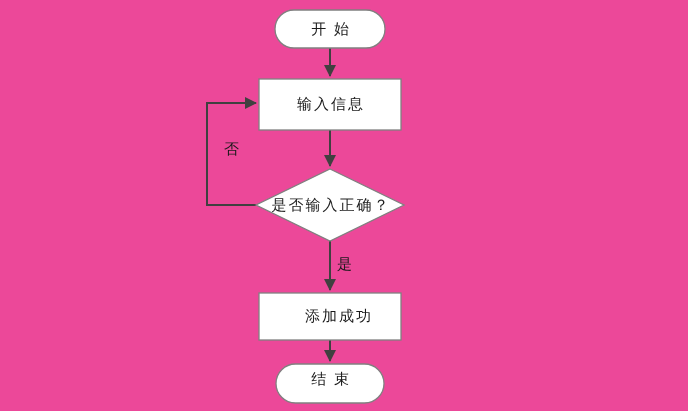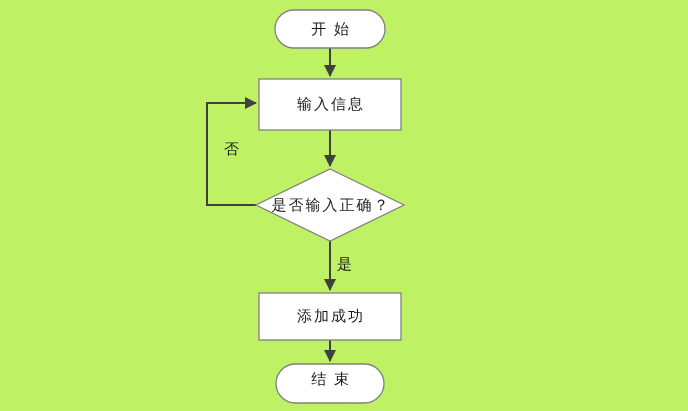--- a/index.html
+++ b/index.html
@@ -4,21 +4,21 @@
 <style>
   html, body {
     margin: 0;
     padding: 0;
     background: #ffffff;
   }
   #canvas {
     position: relative;
     width: 688px;
     height: 411px;
-    background: #bef264;
+    background: #ec4899;
     overflow: hidden;
     font-family: "Liberation Serif", "DejaVu Serif", serif;
   }
   #shape-layer {
     position: absolute;
     left: 0;
     top: 0;
     width: 688px;
     height: 411px;
   }
@@ -38,21 +38,21 @@
     position: absolute;
     font-size: 15px;
     color: #1a1a1a;
     white-space: nowrap;
     pointer-events: none;
   }
   
   #lbl-start    { left: 275px; top: 10px;  width: 110px; height: 38px; }
   #lbl-input    { left: 259px; top: 79px;  width: 142px; height: 51px; }
   #lbl-decision { left: 256px; top: 169px; width: 148px; height: 72px; }
-  #lbl-success  { left: 259px; top: 293px; width: 142px; height: 47px; }
+  #lbl-success  { left: 259px; top: 293px; width: 142px; height: 47px; padding-left: 8px; }
   #lbl-end      { left: 276px; top: 364px; width: 108px; height: 31px; }
   #lbl-yes      { left: 337px; top: 255px; }
   #lbl-no       { left: 224px; top: 140px; }
 </style>
 </head>
 <body>
 
 <div id="canvas">
 
   <svg id="shape-layer" viewBox="0 0 688 411" xmlns="http://www.w3.org/2000/svg">

